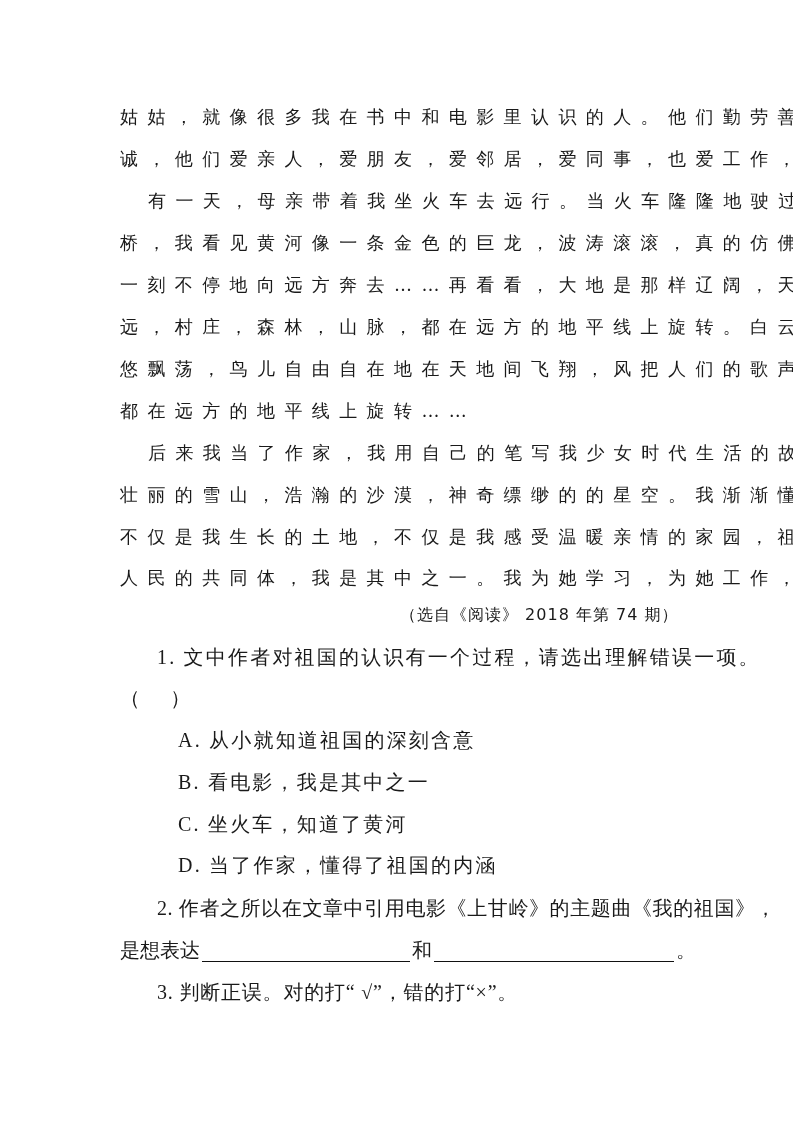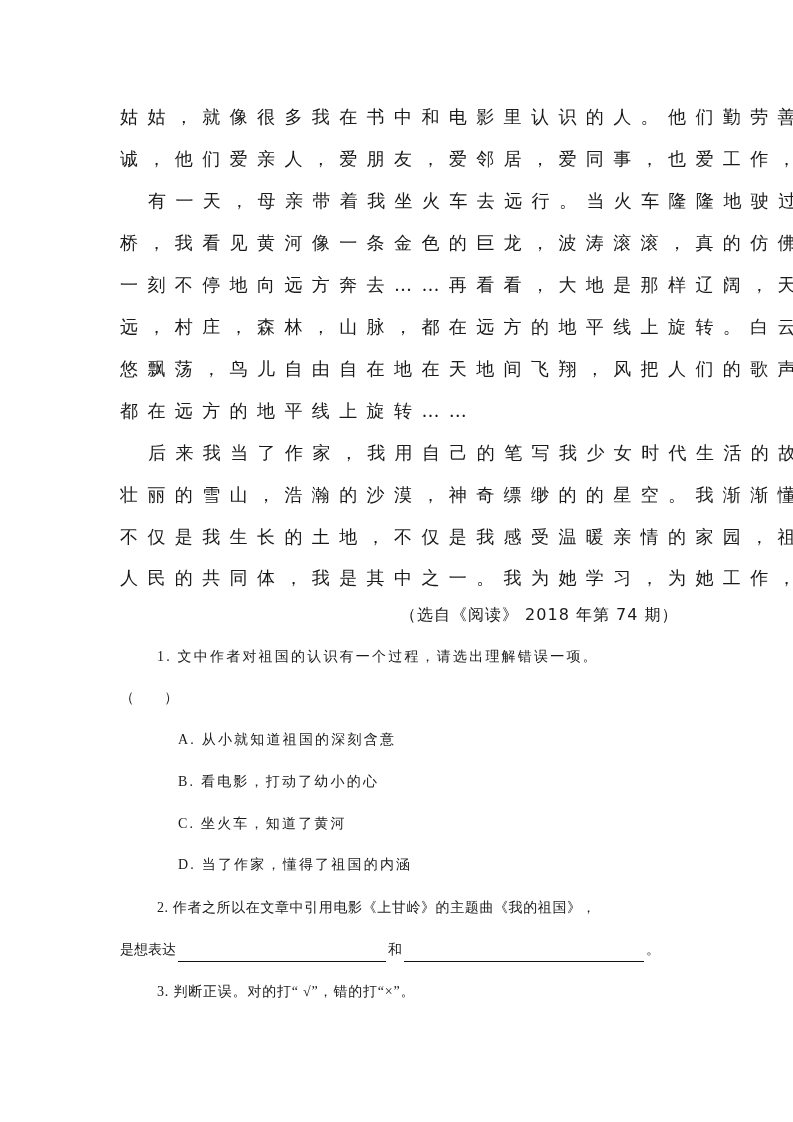--- a/index.html
+++ b/index.html
@@ -42,21 +42,21 @@
       font-size: 16px;
       letter-spacing: 1px;
       white-space: nowrap;
       font-family: "DejaVu Sans", "Liberation Sans", sans-serif;
     }
     .q {
       position: absolute;
       left: 120px;
       height: 24px;
       line-height: 24px;
-      font-size: 14px;
+      font-size: 20px;
       letter-spacing: 2.2px;
       white-space: nowrap;
       font-family: "Liberation Serif", "DejaVu Serif", serif;
     }
     .q.indent { left: 157px; }
     .q.opt { left: 158px; margin-left: 20px; }
     .blank {
       display: inline-block;
       vertical-align: bottom;
       border-bottom: 1.2px solid #111;
@@ -85,21 +85,21 @@
   <div class="line" style="top:525px;">不仅是我生长的土地，不仅是我感受温暖亲情的家园，祖国也是亿万</div>
   <div class="line" style="top:566px;">人民的共同体，我是其中之一。我为她学习，为她工作，为她创造。</div>
 
   <div class="citation" style="top:603px;">（选自《阅读》 2018 年第 74 期）</div>
 
   <div class="q indent" style="top:645px;">1.  文中作者对祖国的认识有一个过程，请选出理解错误一项。</div>
   <div class="q" style="top:686px;">
     <span>（</span><span class="paren-gap"></span><span>）</span>
   </div>
   <div class="q opt" style="top:728px;">A. 从小就知道祖国的深刻含意</div>
-  <div class="q opt" style="top:770px;">B. 看电影，打动了幼小的心</div>
+  <div class="q opt" style="top:770px;">B. 看电影，我是其中之一</div>
   <div class="q opt" style="top:812px;">C. 坐火车，知道了黄河</div>
   <div class="q opt" style="top:853px;">D. 当了作家，懂得了祖国的内涵</div>
 
   <div class="q indent" style="top:896px; letter-spacing:0.6px;">2. 作者之所以在文章中引用电影《上甘岭》的主题曲《我的祖国》，</div>
   <div class="q" style="top:938px; letter-spacing:0;">
     <span>是想表达</span><span class="blank b1"></span><span>和</span><span class="blank b2"></span><span>。</span>
   </div>
 
   <div class="q indent" style="top:980px; letter-spacing:0.8px;">3.  判断正误。对的打“ √”，错的打“×”。</div>
 

